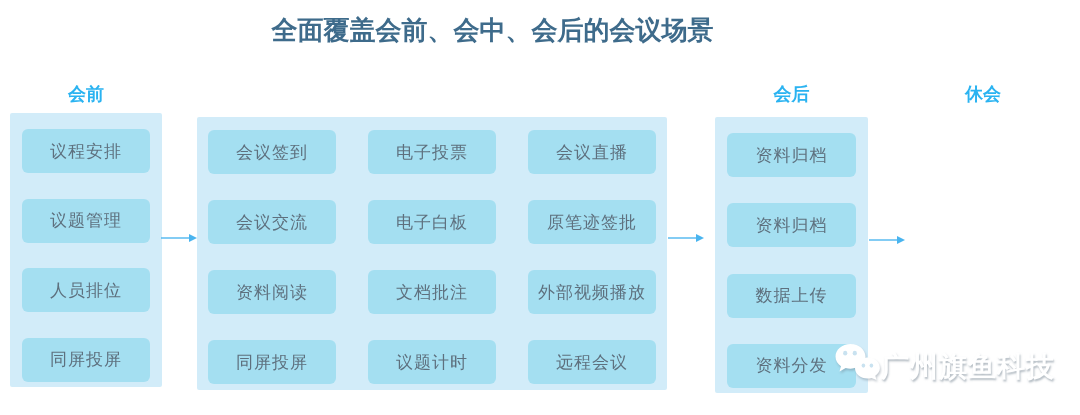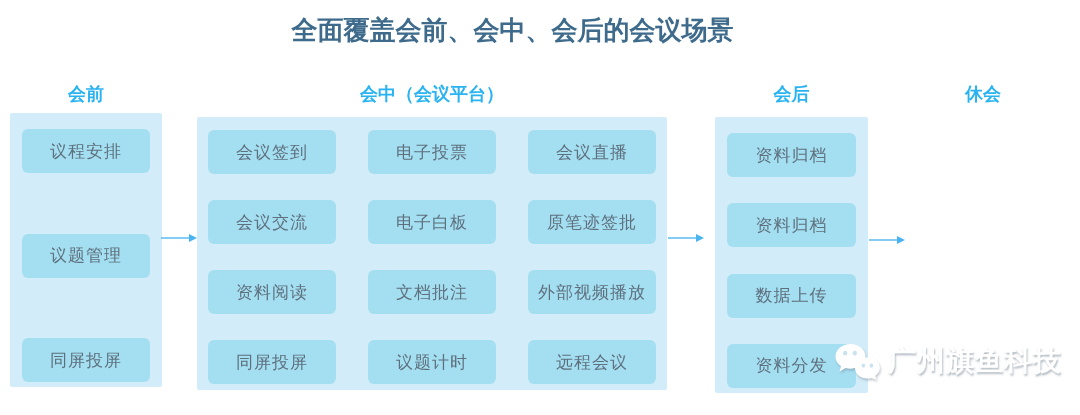--- a/index.html
+++ b/index.html
@@ -6,21 +6,21 @@
     --title:#3e6b8b; --header:#2ab3f1; --panel_bg:#d2ecf9; --box_bg:#a4dff1;
     --box_text:#5e707e; --arrow:#49b4ef; --watermark_text:#ffffff;
   }
   html,body{margin:0;padding:0;background:#fff;}
   .stage{
     position:relative;width:1080px;height:415px;background:#fff;overflow:hidden;
     font-family:"Liberation Sans","DejaVu Sans",sans-serif;
   }
   .title{
     position:absolute;top:13px;left:0;width:985px;text-align:center;
-    font-size:26px;font-weight:bold;color:var(--title);padding-left:20px;
+    font-size:26px;font-weight:bold;color:var(--title);
   }
   .col-header{
     position:absolute;top:82px;text-align:center;font-size:18px;
     font-weight:bold;color:var(--header);white-space:nowrap;
   }
   .h1{left:10px;width:152px;}
   .h2{left:197px;width:470px;}
   .h3{left:715px;width:153px;}
   .h4{left:908px;width:150px;}
   .panel{
@@ -41,44 +41,44 @@
     display:flex;align-items:center;justify-content:center;
     font-size:17px;color:var(--box_text);letter-spacing:1px;white-space:nowrap;
   }
   .arrow{position:absolute;width:38px;height:12px;}
   .a1{left:160px;top:232px;}
   .a2{left:667px;top:232px;}
   .a3{left:868px;top:234px;}
   .arrow line{stroke:var(--arrow);stroke-width:1.6;opacity:.85;}
   .arrow path{fill:var(--arrow);}
   .watermark{
-    position:absolute;left:833px;top:342px;display:flex;align-items:flex-start;
-    gap:7px;z-index:5;
+    position:absolute;left:833px;top:342px;display:flex;align-items:flex-end;
+    z-index:5;
   }
   .wm-text{
     font-size:28px;font-weight:bold;color:var(--watermark_text);
     text-shadow:1px 2px 2px rgba(110,125,140,.5);white-space:nowrap;letter-spacing:1px;
   }
   .wm-icon{filter:drop-shadow(1px 2px 1px rgba(110,125,140,.4));}
 </style>
 </head>
 <body>
 
 <div class="stage">
 
   <div class="title">全面覆盖会前、会中、会后的会议场景</div>
 
   <div class="col-header h1">会前</div>
-  <div class="col-header h2">会中（会议平台）</div>
   <div class="col-header h3">会后</div>
   <div class="col-header h4">休会</div>
 
   <div class="panel p1">
     <div class="box">议程安排</div>
     <div class="box">议题管理</div>
+    <div class="box">人员排位</div>
     <div class="box">同屏投屏</div>
   </div>
 
   <div class="panel p2">
     <div class="box">会议签到</div>
     <div class="box">电子投票</div>
     <div class="box">会议直播</div>
     <div class="box">会议交流</div>
     <div class="box">电子白板</div>
     <div class="box">原笔迹签批</div>

